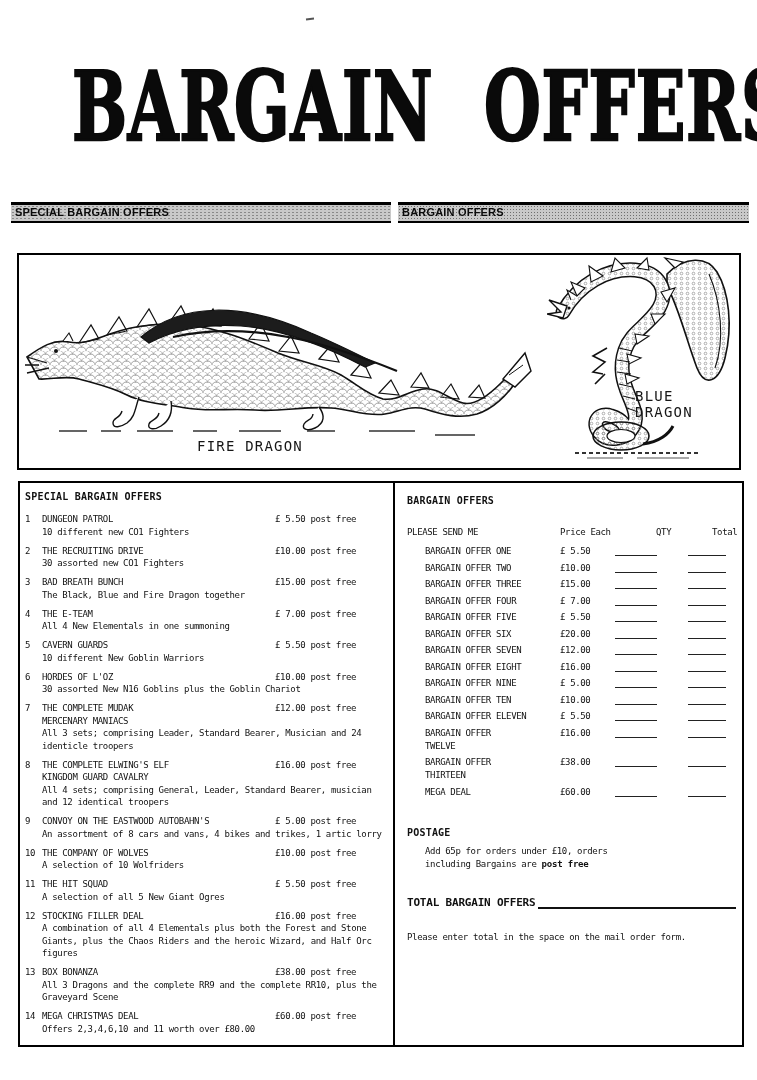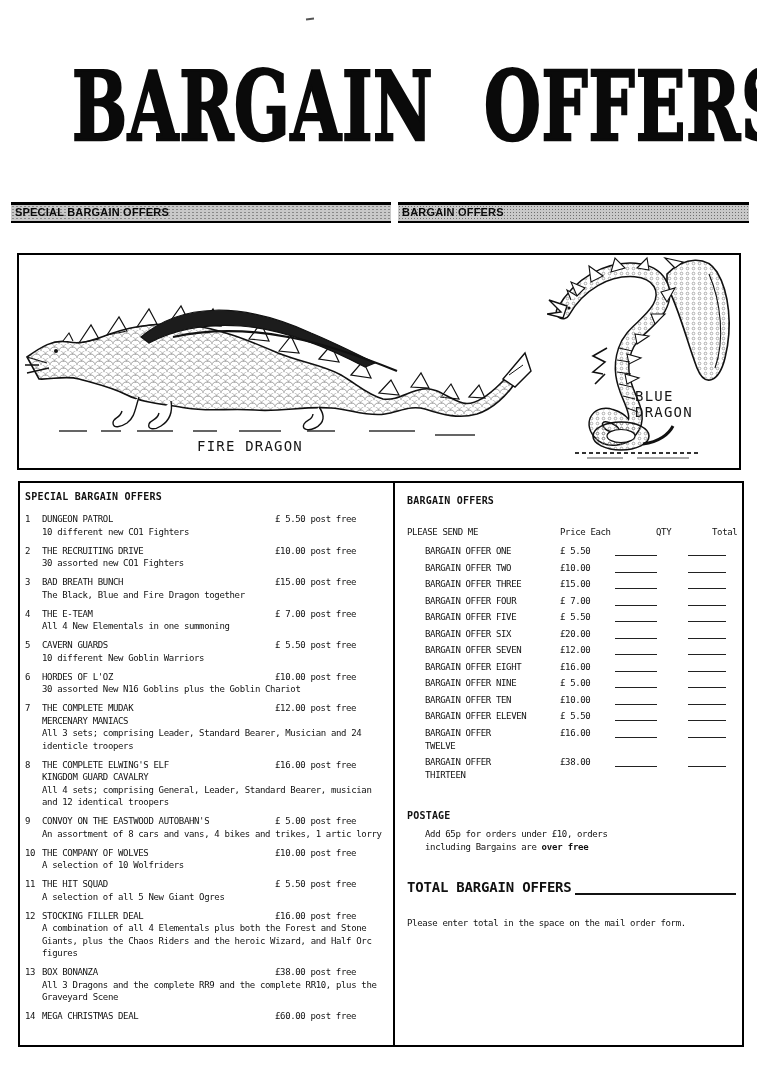--- a/index.html
+++ b/index.html
@@ -97,21 +97,21 @@
 
   .of-note {
     margin:6px 0 0 18px; max-width:285px;
     font-size:9px; line-height:12.5px; letter-spacing:-0.35px;
   }
   .postage-h { font-weight:bold; font-size:10px; letter-spacing:0.2px; margin-top:28px; }
   .postage-text { margin:7px 0 0 18px; font-size:9px; line-height:13px; letter-spacing:-0.35px; }
   .postage-text b { letter-spacing:-0.2px; }
   .total-row {
     display:flex; align-items:flex-end; margin-top:25px;
-    font-size:14px; font-weight:bold; letter-spacing:-0.2px;justify-content:center;
+    font-size:11px; font-weight:bold; letter-spacing:-0.2px;justify-content:center;
   }
   .total-fill { flex:1; border-bottom:2px solid #111; height:10px; margin-left:3px; }
   .footer-note { margin-top:23px; font-size:9px; letter-spacing:-0.35px; white-space:nowrap; }
 </style>
 </head>
 <body>
 
 <div class="page">
 
   <div class="speck"></div>
@@ -394,20 +394,21 @@
         <div class="item">
           <div>14</div>
           <div>
             <div class="item-titlerow">
               <div>
                 <div>MEGA CHRISTMAS DEAL</div>
                 <div></div>
               </div>
               <div class="item-price">£60.00 post free</div>
             </div>
+            <div>Offers 2,3,4,6,10 and 11 worth over £80.00</div>
           </div>
         </div>
       </div>
   </div>
 
   <div class="box right-box">
     <div class="box-heading of-heading">BARGAIN OFFERS</div>
 
     <div class="of-headrow">
       <div>PLEASE SEND ME</div>
@@ -606,27 +607,41 @@
           </div>
           <div>£38.00</div>
           <div>
             <div class="blank blank-qty"></div>
           </div>
           <div>
             <div class="blank blank-total"></div>
           </div>
         </div>
 
+        <div class="form-row">
+          <div></div>
+          <div>
+            <div>MEGA DEAL</div>
+            <div></div>
+          </div>
+          <div>£60.00</div>
+          <div>
+            <div class="blank blank-qty"></div>
+          </div>
+          <div>
+            <div class="blank blank-total"></div>
+          </div>
+        </div>
       </div>
 
 
     <div class="postage-h">POSTAGE</div>
     <div class="postage-text">
       <div>Add 65p for orders under £10, orders</div>
-      <div><span>including Bargains are </span><b>over free</b></div>
+      <div><span>including Bargains are </span><b>post free</b></div>
     </div>
 
     <div class="total-row">
       <span>TOTAL BARGAIN OFFERS</span>
       <span class="total-fill"></span>
     </div>
 
     <div class="footer-note">Please enter total in the space on the mail order form.</div>
   </div>
 

